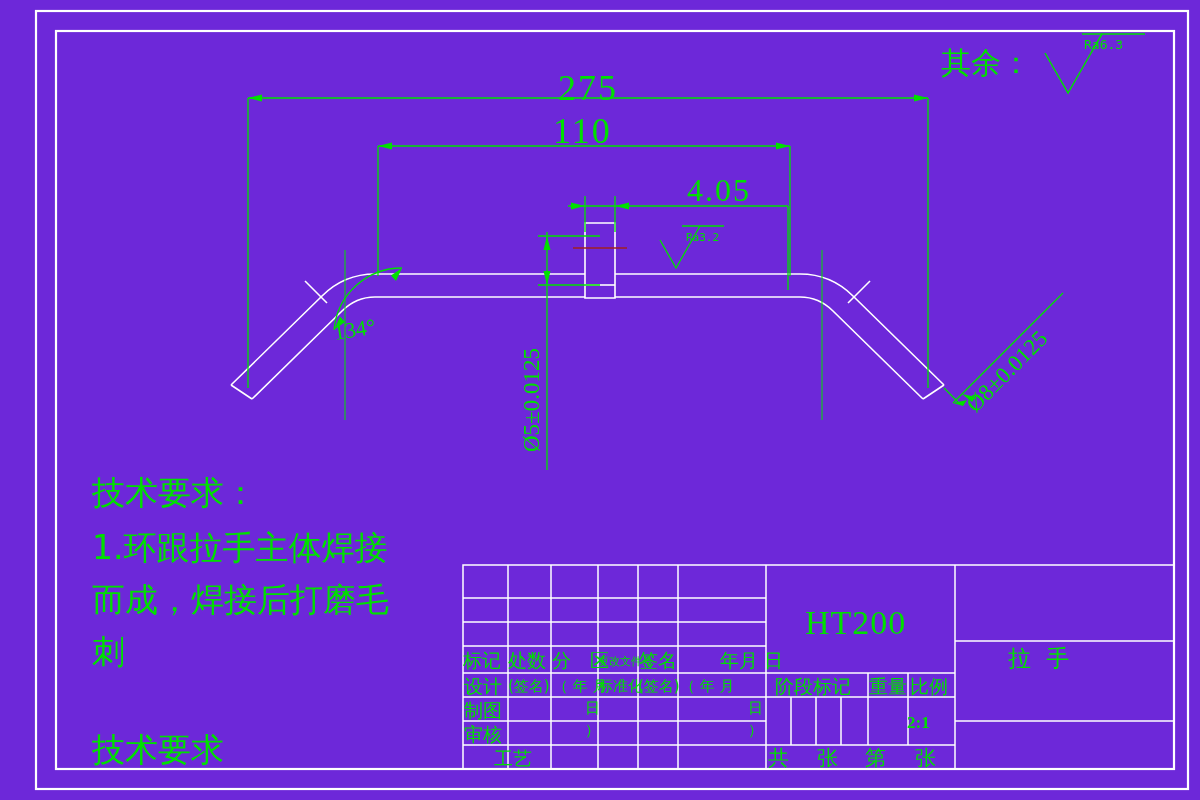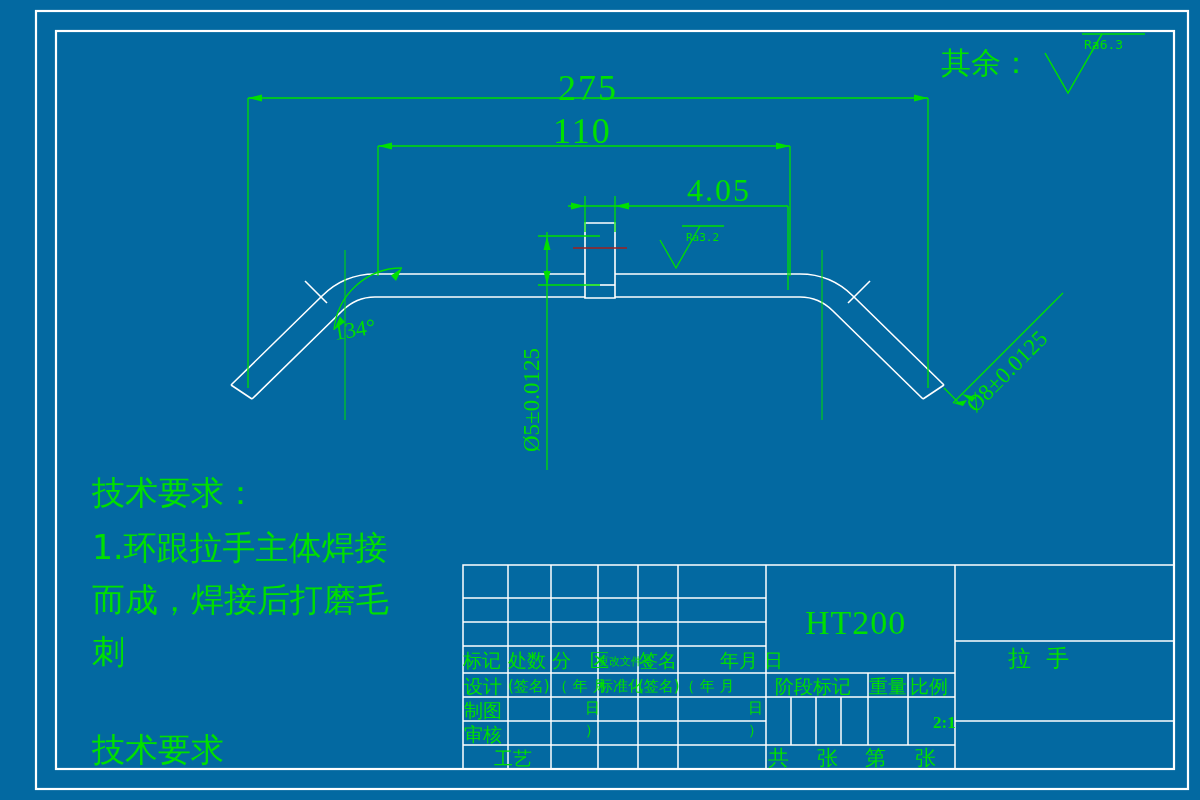--- a/index.html
+++ b/index.html
@@ -5,21 +5,21 @@
   * { box-sizing: border-box; margin: 0; padding: 0; }
   html, body {
     width: 1200px; height: 800px;
     background: #000000;
     overflow: hidden;
     font-family: "Liberation Sans", sans-serif;
   }
   #canvas-root {
     position: relative;
     width: 1200px; height: 800px;
-    background: #0369a1;
+    background: #6d28d9;
   }
   svg.drawing-layer {
     position: absolute; top: 0; left: 0;
     width: 1200px; height: 800px;
   }
   .txt { position: absolute; color: #00e000; white-space: pre; line-height: 1; }
   .cn { font-family: "DejaVu Sans", sans-serif; }
   .num { font-family: "Liberation Serif", serif; }
   .mono { font-family: "DejaVu Sans Mono", monospace; }
 </style>
@@ -215,20 +215,20 @@
   <div class="txt cn" style="left:598px; top:679px; font-size:15px;">标准化</div>
   <div class="txt cn" style="left:638px; top:679px; font-size:15px;">(签名)</div>
   <div class="txt cn" style="left:680px; top:679px; font-size:15px;">（ 年 月</div>
   <div class="txt cn" style="left:748px; top:701px; font-size:15px;">日</div>
   <div class="txt cn" style="left:748px; top:723px; font-size:15px;">）</div>
 
   <div class="txt cn" style="left:775px; top:677px; font-size:19px;">阶段标记</div>
   <div class="txt cn" style="left:869px; top:677px; font-size:19px;">重量</div>
   <div class="txt cn" style="left:910px; top:677px; font-size:19px;">比例</div>
 
-  <div class="txt num" style="left:933px; top:714px; font-size:17px; font-weight:bold;">2:1</div>
+  <div class="txt num" style="left:907px; top:714px; font-size:17px; font-weight:bold;">2:1</div>
 
   <div class="txt cn" style="left:768px; top:748px; font-size:21px;">共</div>
   <div class="txt cn" style="left:817px; top:748px; font-size:21px;">张</div>
   <div class="txt cn" style="left:865px; top:748px; font-size:21px;">第</div>
   <div class="txt cn" style="left:915px; top:748px; font-size:21px;">张</div>
 
 </div>
 
 </body></html>

